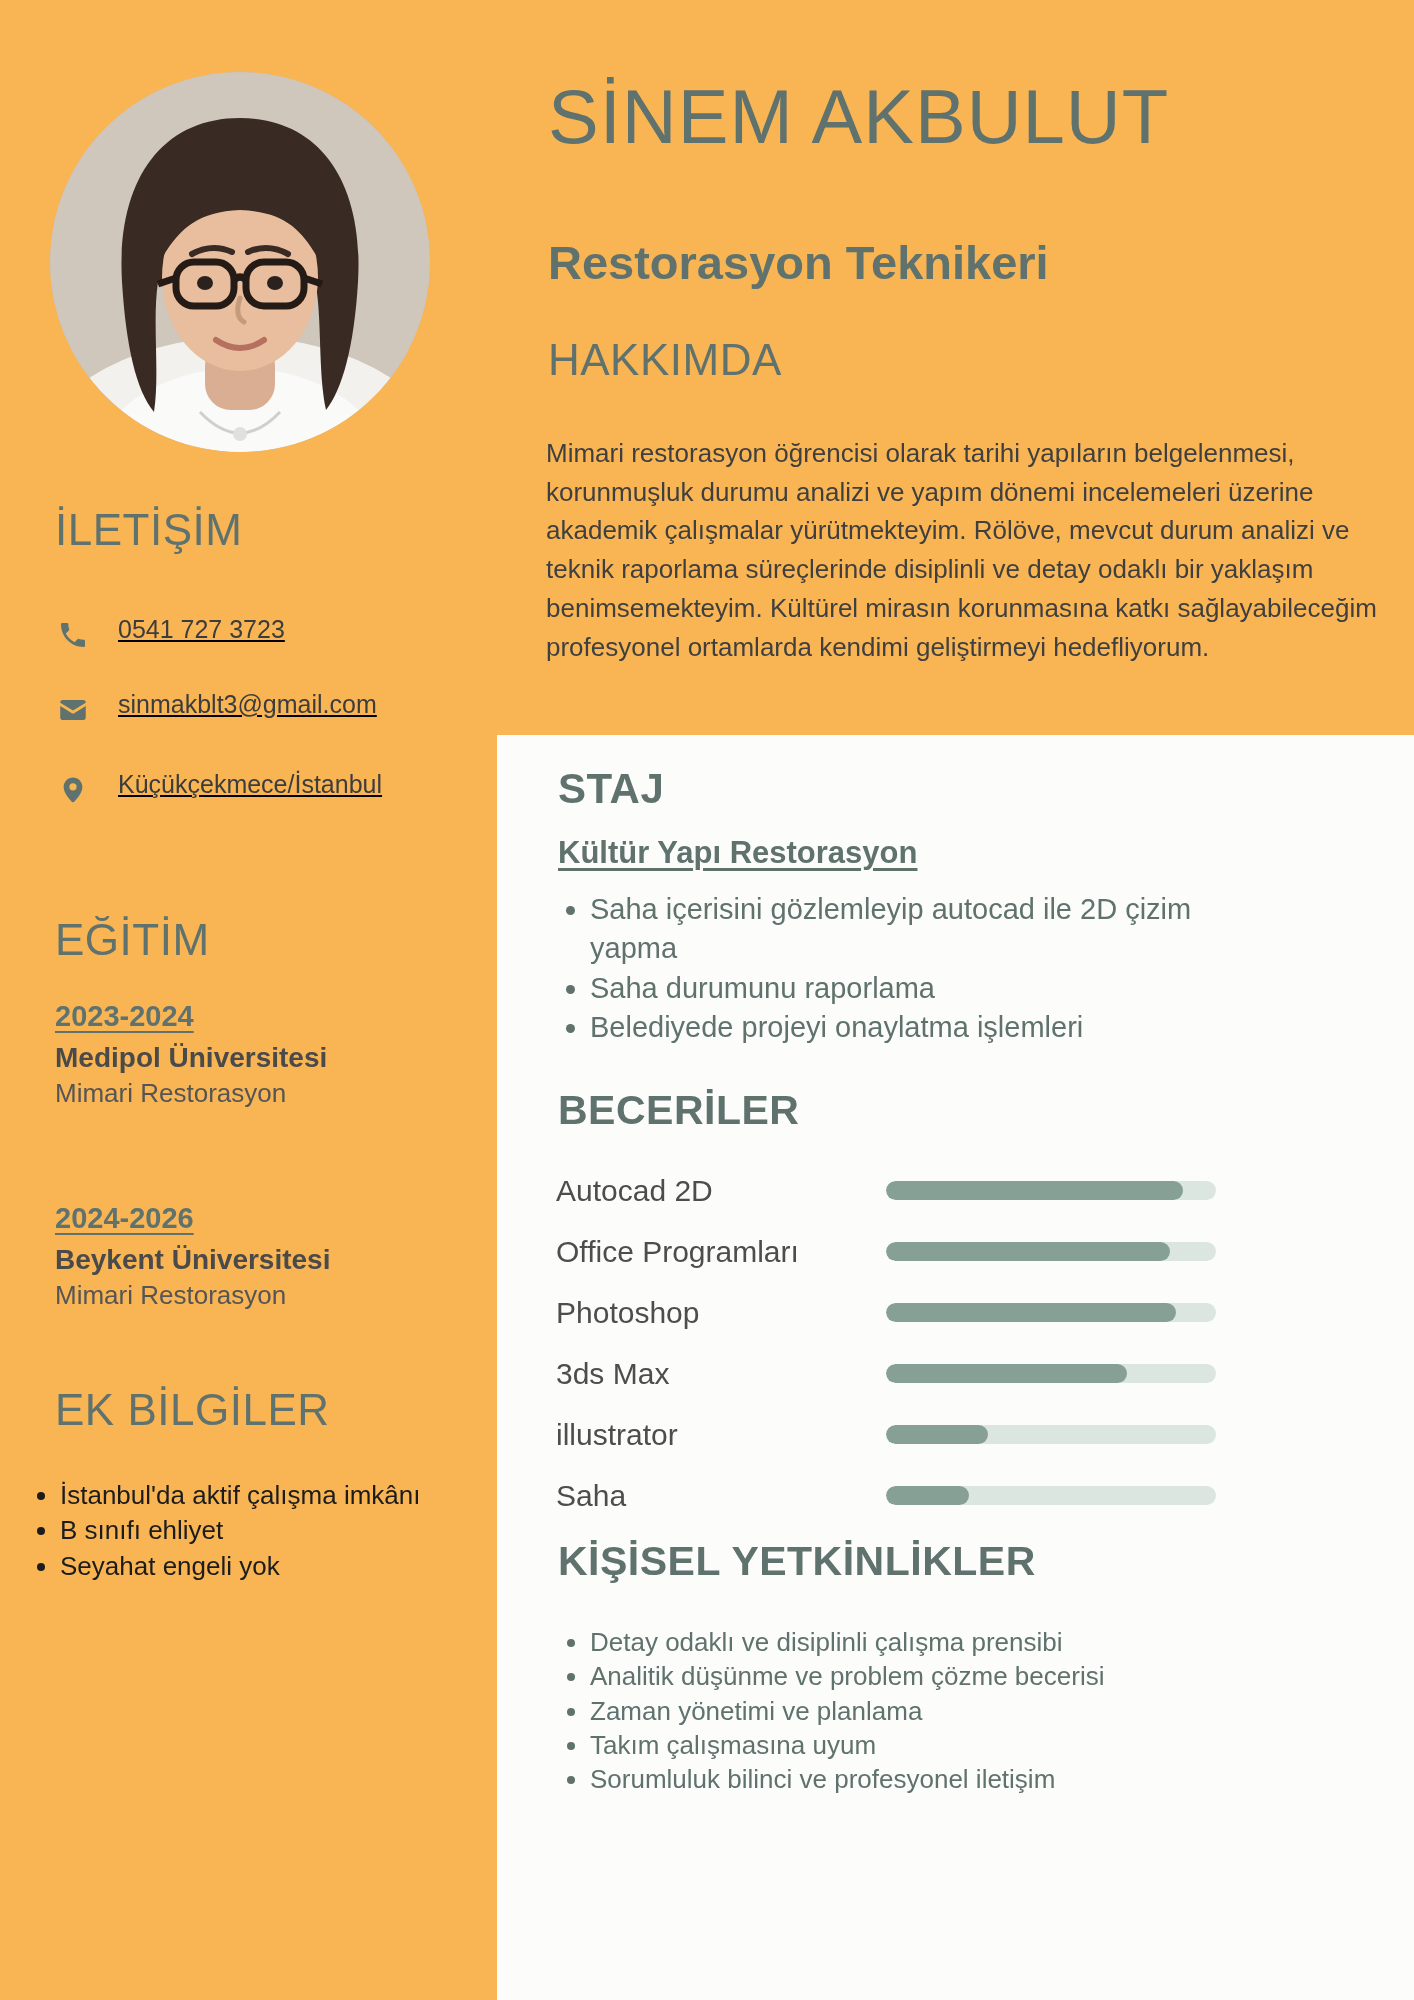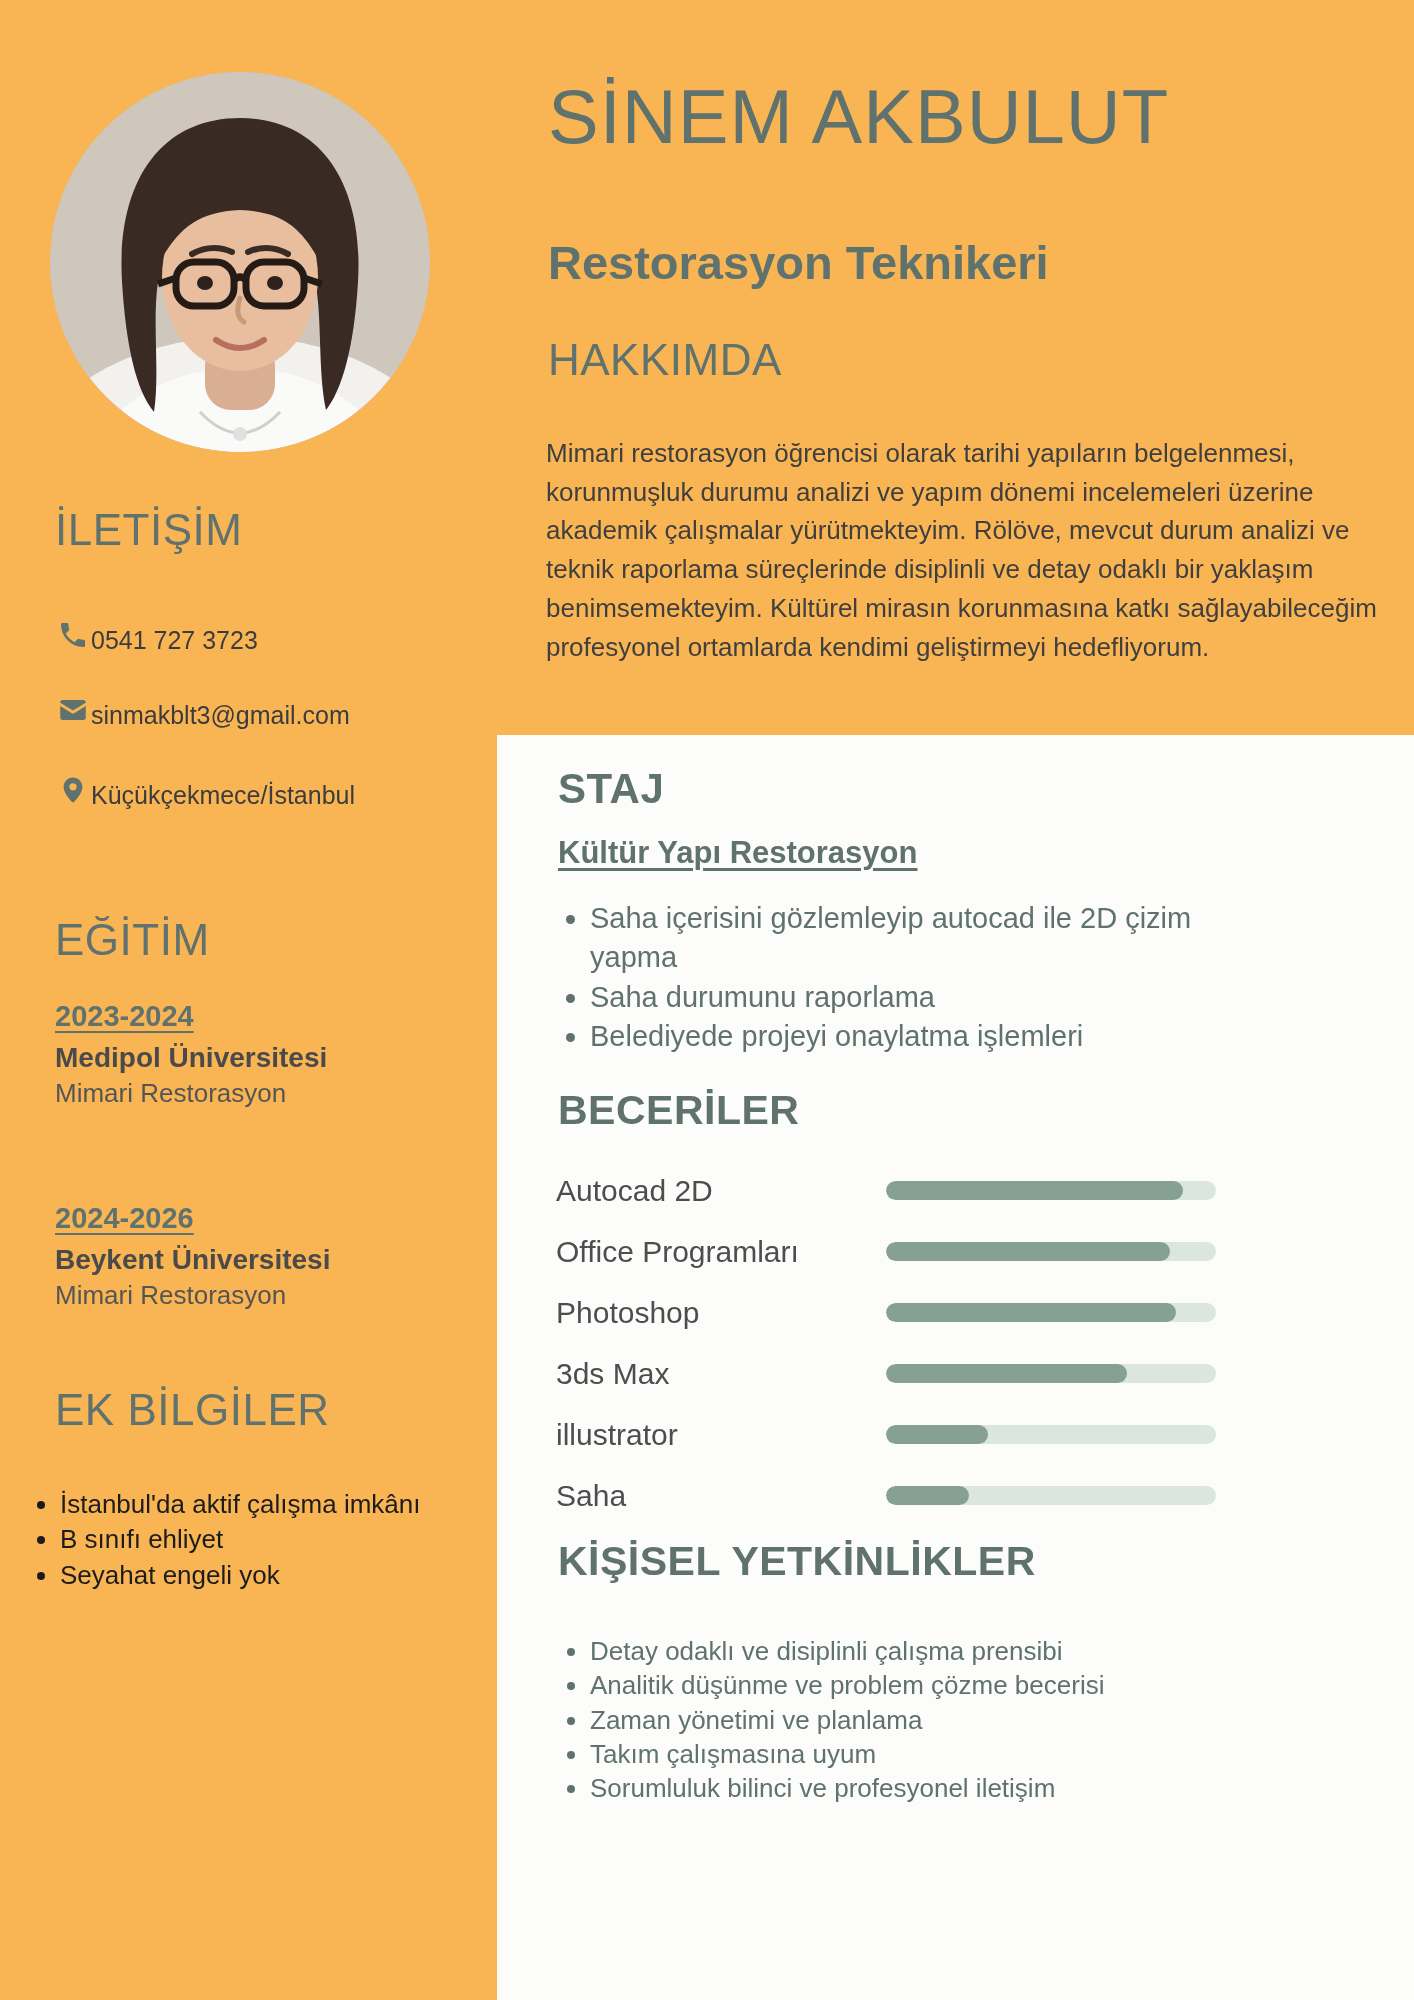--- a/index.html
+++ b/index.html
@@ -50,21 +50,23 @@
     color:#5F726E;
     font-size:44px;
     font-weight:400;
     letter-spacing:0.5px;
     white-space:nowrap;
   }
   .contact-row {
     position:absolute;
     left:55px;
     display:flex;
-    align-items:flex-end;
+    align-items:flex-start;
+    gap:27px;
+    text-decoration:underline;
   }
   .contact-row .ic { width:36px; height:40px; display:flex; align-items:center; justify-content:center; flex:0 0 36px; }
   .contact-row .ic svg { fill:#5F726E; }
   .contact-row .tx {
     color:#3C3C3C;
     font-size:25px;
     font-weight:400;
     white-space:nowrap;
   }
 
@@ -185,21 +187,21 @@
   }
 
   #yetk-list {
     position:absolute; left:558px; top:1625px; width:700px;
     color:#5F726E;
     font-size:26px;
     line-height:1.32;
   }
   #yetk-list li { margin-left:32px; }
 
-  ul { list-style:disc;margin-top:9px; }
+  ul { list-style:disc; }
 </style>
 </head>
 <body>
 
 <div id="page">
 
   <div id="sidebar"></div>
 
   <div id="right-band"></div>
   <div id="right-body"></div>

